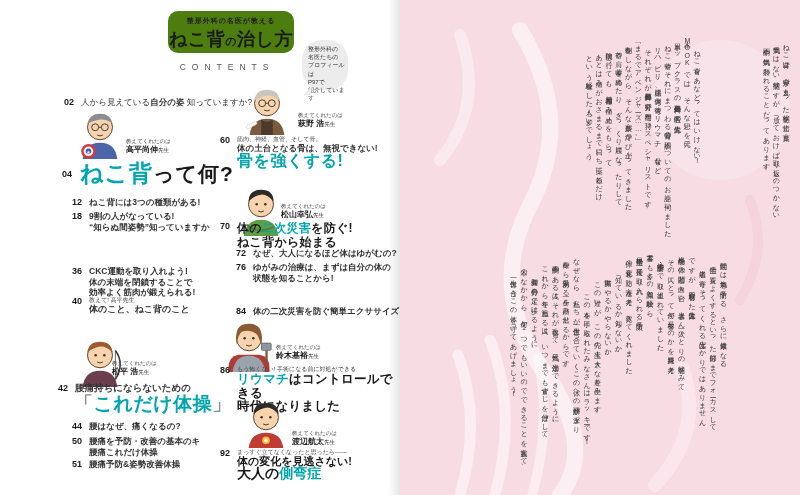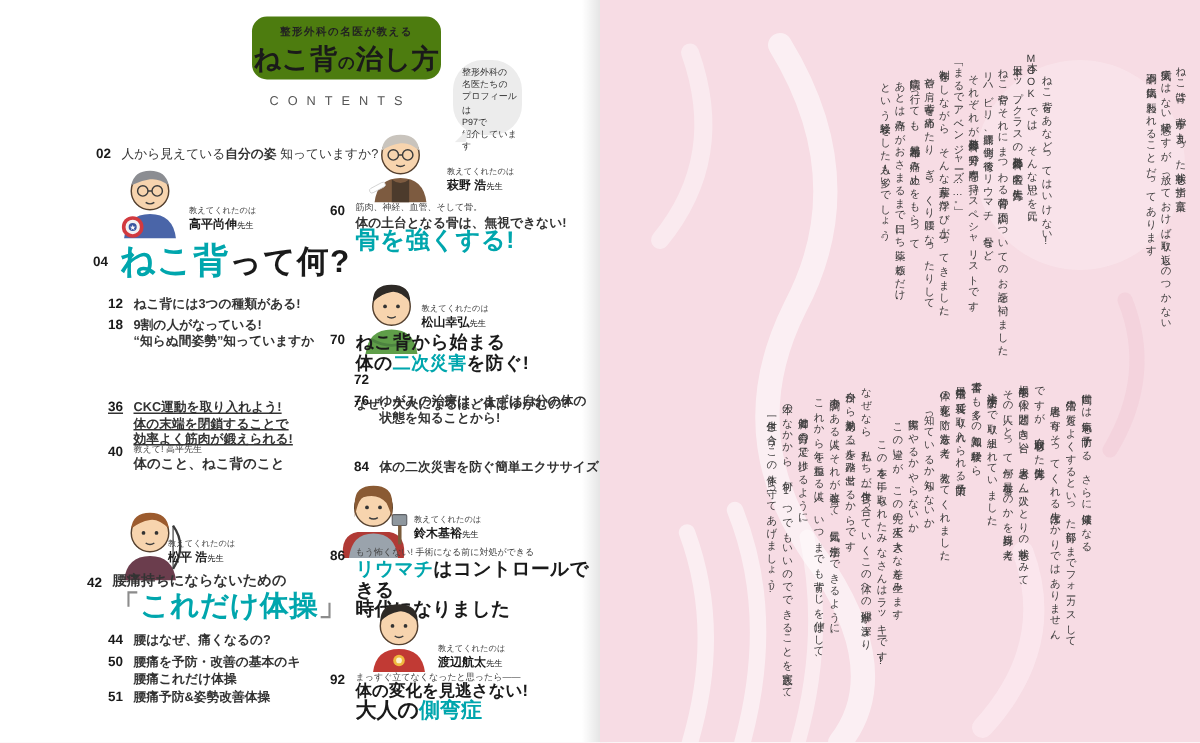--- a/index.html
+++ b/index.html
@@ -105,21 +105,21 @@
       <span class="num">12</span>
       <span class="b">ねこ背には3つの種類がある!</span>
     </div>
     <div class="entry" style="left:72px;top:211px;">
       <span class="num">18</span>
       <span class="b">
           <div>9割の人がなっている!</div>
           <div>“知らぬ間姿勢”知っていますか</div>
         </span>
     </div>
-    <div class="entry" style="left:72px;top:266px;text-decoration:underline;">
+    <div class="entry" style="left:72px;top:266px;">
       <span class="num">36</span>
       <span class="b">
           <div>CKC運動を取り入れよう!</div>
           <div>体の末端を閉鎖することで</div>
           <div>効率よく筋肉が鍛えられる!</div>
         </span>
     </div>
     <div class="entry" style="left:72px;top:296px;">
       <span class="num">40</span>
       <span>
@@ -200,26 +200,26 @@
       <path d="M21 26 Q24 28 27 26" stroke="#3c3c3c" fill="none" stroke-width="1"></path>
     </svg>
     <div class="cap" style="left:281px;top:203px;">
       <div>教えてくれたのは</div>
       <div class="nm"><span>松山幸弘</span><span class="ss">先生</span></div>
     </div>
 
     <div class="entry" style="left:220px;top:221px;">
       <span class="num">70</span>
       <span class="h12">
+        <div><span>体の</span><span class="teal">二次災害</span><span>を防ぐ!</span></div>
         <div>ねこ背から始まる</div>
-        <div><span>体の</span><span class="teal">二次災害</span><span>を防ぐ!</span></div>
       </span>
     </div>
 
-    <div class="entry" style="left:236px;top:248px;flex-direction:column;">
+    <div class="entry" style="left:236px;top:248px;">
       <span class="num">72</span>
       <span class="b">なぜ、大人になるほど体はゆがむの?</span>
     </div>
     <div class="entry" style="left:236px;top:262px;">
       <span class="num">76</span>
       <span class="b">
           <div>ゆがみの治療は、まずは自分の体の</div>
           <div>状態を知ることから!</div>
         </span>
     </div>

